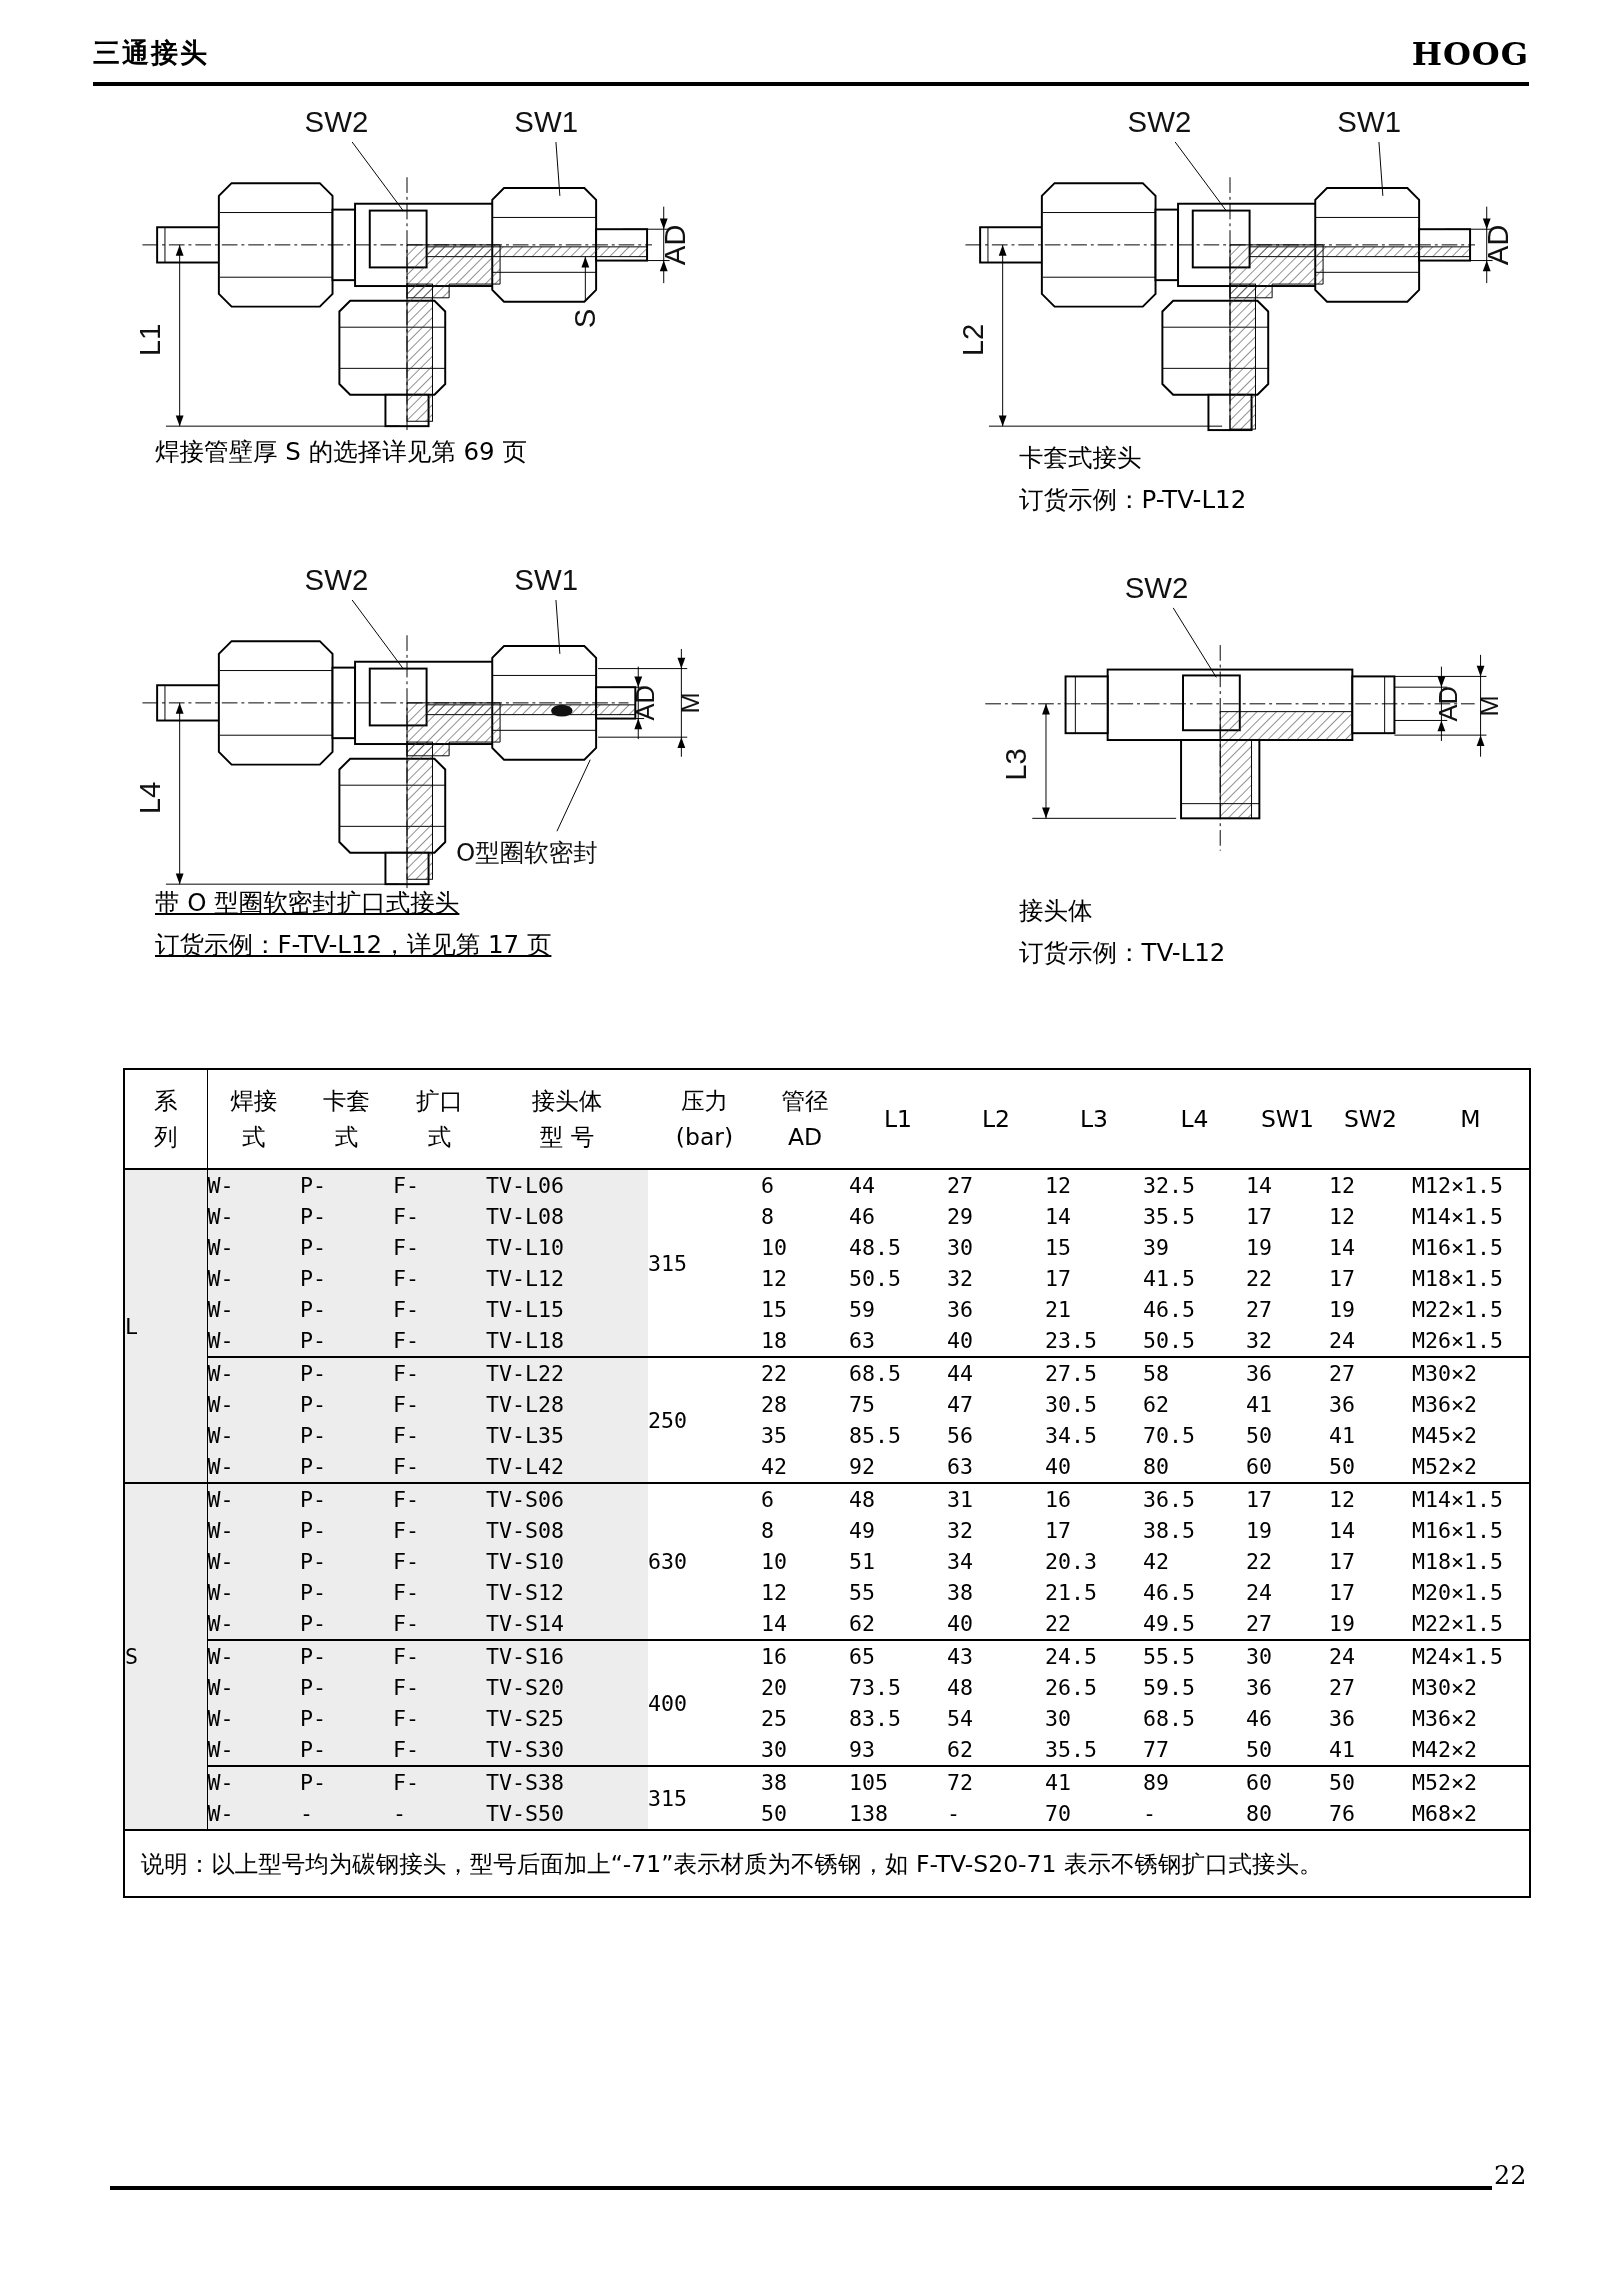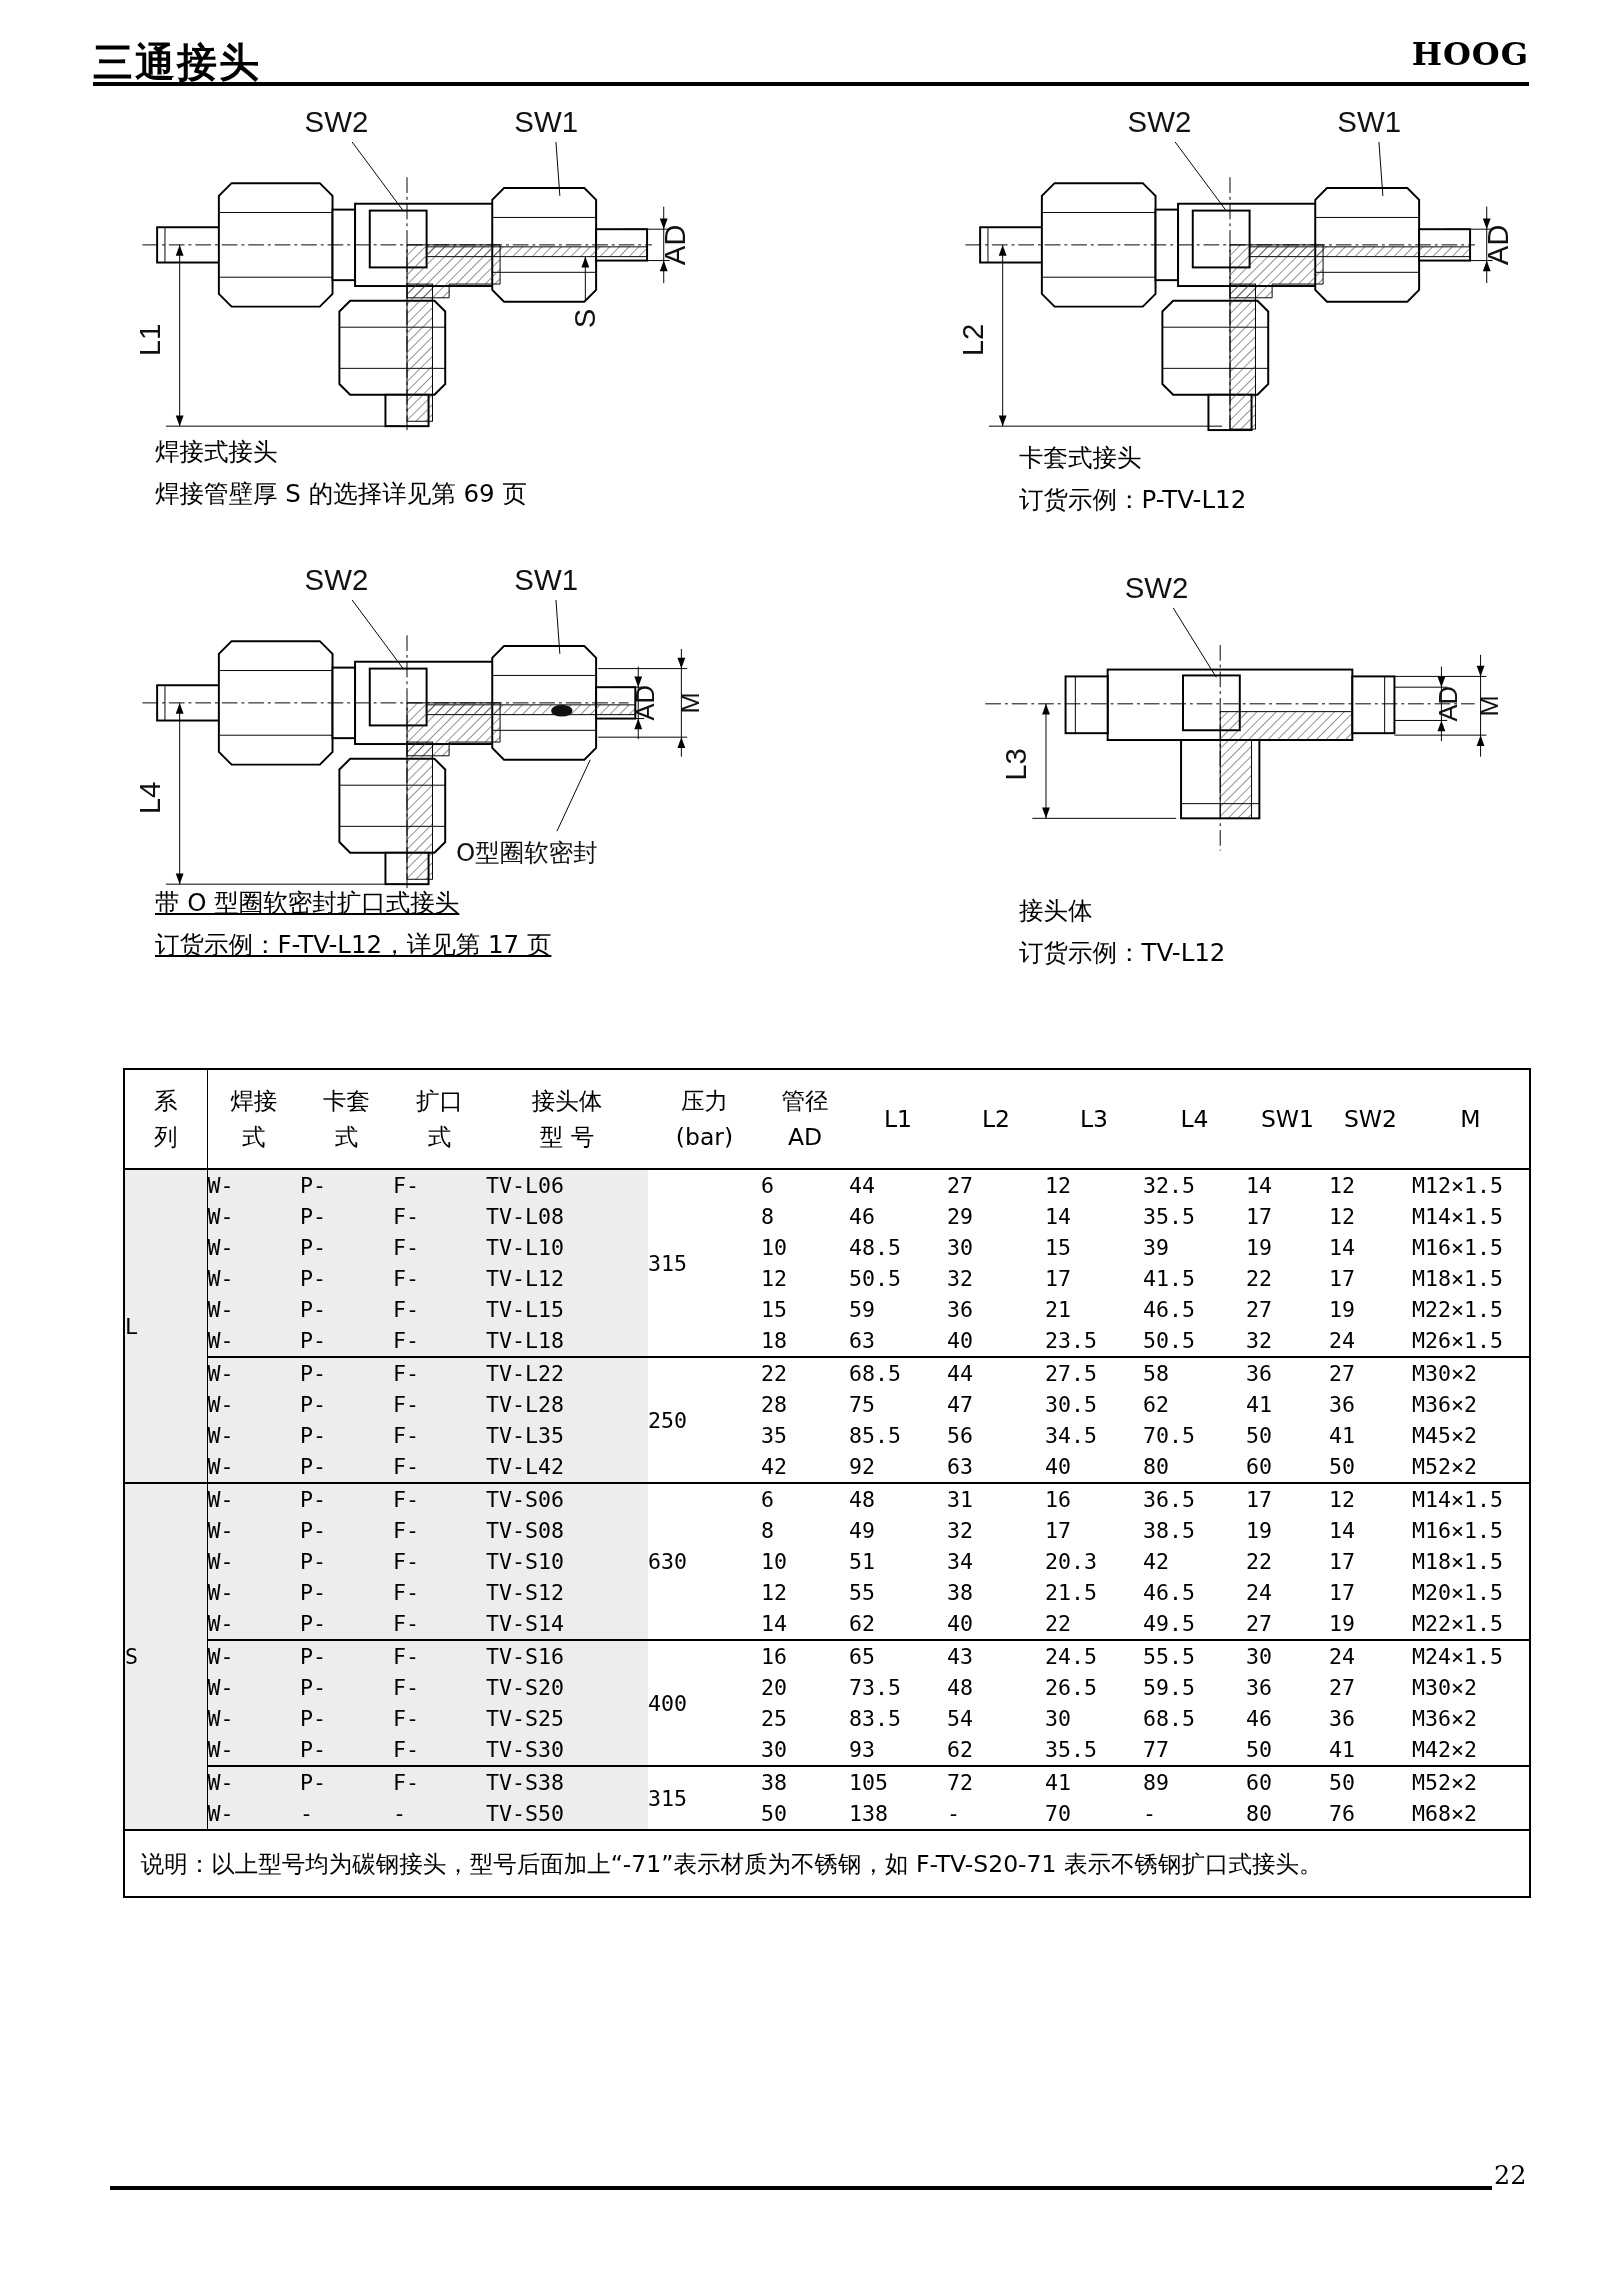--- a/index.html
+++ b/index.html
@@ -1,18 +1,18 @@
 <!DOCTYPE html>
 <html><head>
 <meta charset="utf-8">
 <style>
   html,body{margin:0;padding:0;background:#fff;}
   body{position:relative;width:1621px;height:2293px;font-family:"DejaVu Sans",sans-serif;color:#000;overflow:hidden;}
   .abs{position:absolute;}
-  .page-title{left:93px;top:35px;font-size:40px;font-weight:bold;letter-spacing:2px;}
+  .page-title{left:93px;top:35px;font-size:27px;font-weight:bold;letter-spacing:2px;}
   .brand{left:1402px;top:35px;width:127px;text-align:right;font-family:"DejaVu Serif","Liberation Serif",serif;font-weight:bold;font-size:32px;letter-spacing:1px;}
   .head-rule{left:93px;top:82px;width:1436px;height:3.9px;background:#000;}
   svg.dia{position:absolute;}
   .part{fill:#fff;stroke:#000;stroke-width:2;}
   .thin{stroke:#000;stroke-width:1;fill:none;}
   .cl{stroke:#000;stroke-width:1;fill:none;stroke-dasharray:16 4 3 4;}
   .arr{fill:#000;stroke:none;}
   .slbl{font-family:"Liberation Sans",sans-serif;font-size:30px;fill:#111;}
   .sdim{font-family:"Liberation Sans",sans-serif;font-size:26px;fill:#111;}
   .scjk{font-family:"DejaVu Sans",sans-serif;font-size:25px;fill:#111;}
@@ -128,21 +128,20 @@
   <path d="M572 139 l-4 -11 h8 z" class="arr"></path>
   <path d="M572 171 l-4 11 h8 z" class="arr"></path>
   <text x="594" y="155" transform="rotate(-90 594 155)" text-anchor="middle" class="slbl">AD</text>
   <text x="238" y="40" text-anchor="middle" class="slbl">SW2</text>
   <line x1="254" y1="50" x2="306" y2="120" class="thin"></line>
   <text x="452" y="40" text-anchor="middle" class="slbl">SW1</text>
   <line x1="462" y1="50" x2="466" y2="105" class="thin"></line>
 </svg>
 
 <div class="cap" style="left:155px;top:431px;">
-  <div>焊接式接头</div>
   <div>焊接管壁厚 S 的选择详见第 69 页</div>
 </div>
 <div class="cap" style="left:1019px;top:437px;">
   <div>卡套式接头</div>
   <div>订货示例：P-TV-L12</div>
 </div>
 
 <svg class="dia" style="left:103px;top:551px;" width="608" height="341" viewBox="0 0 620 348">
   <defs>
       <pattern id="h3" patternUnits="userSpaceOnUse" width="7" height="7" patternTransform="rotate(45)">

